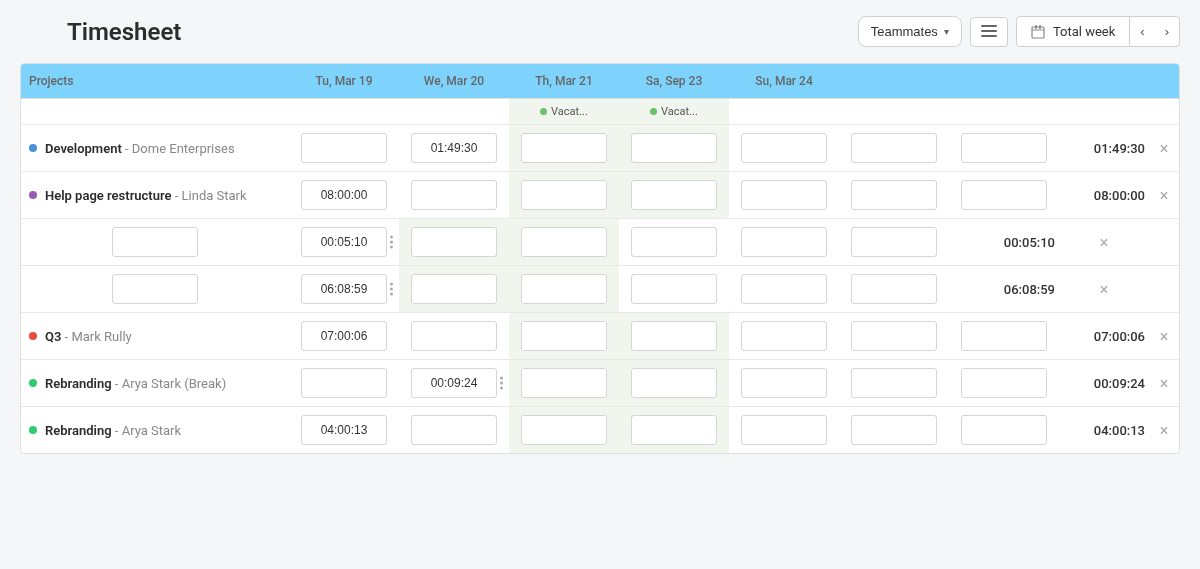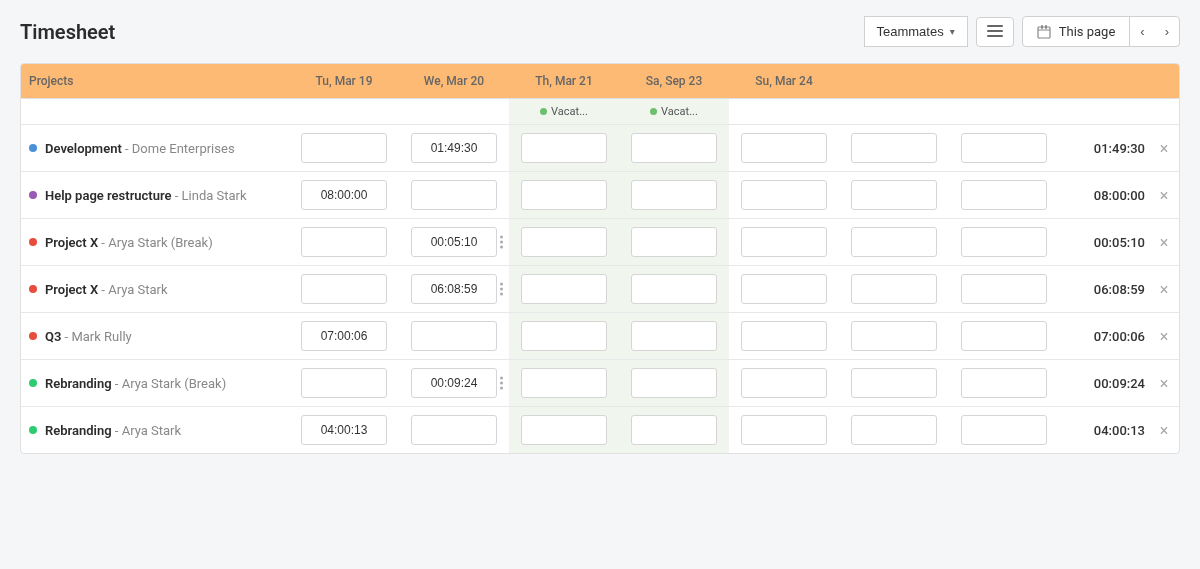--- a/index.html
+++ b/index.html
@@ -15,36 +15,37 @@
       background: #f5f6f7;
       padding: 16px 20px;
     }
     .header {
       display: flex;
       align-items: center;
       justify-content: space-between;
       margin-bottom: 16px;
     }
     .page-title {
-      font-size: 20px;
+      font-size: 24px;
       font-weight: 600;
       color: #2c2c2c;
+      margin-left: 47px;
     }
     .header-controls {
       display: flex;
       align-items: center;
       gap: 8px;
     }
     .teammates-btn {
       display: flex;
       align-items: center;
       gap: 6px;
       background: #fff;
       border: 1px solid #d0d0d0;
-      border-radius: 0;
+      border-radius: 8px;
       padding: 7px 12px;
       cursor: pointer;
       font-size: 13px;
       color: #333;
     }
     .teammates-btn .chevron {
       font-size: 10px;
       color: #666;
     }
     .list-icon-btn {
@@ -86,21 +87,21 @@
     .timesheet-table {
       background: #fff;
       border: 1px solid #e0e0e0;
       border-radius: 4px;
       overflow: hidden;
       width: 100%;
     }
     .table-header {
       display: grid;
       grid-template-columns: 1fr 110px 110px 110px 110px 110px 110px 110px 90px 30px;
-      background: #fdba74;
+      background: #7dd3fc;
       border-bottom: 1px solid #e0e0e0;
       padding: 0;
     }
     .th {
       padding: 10px 8px;
       font-size: 12px;
       font-weight: 500;
       color: #666;
       text-align: left;
     }
@@ -245,21 +246,21 @@
         </svg>
       </button>
       <div class="week-picker">
         <div class="week-picker-label">
           <svg width="14" height="14" viewBox="0 0 14 14" fill="none">
             <rect x="1" y="2" width="12" height="11" rx="1" stroke="#888" stroke-width="1.2" fill="none"></rect>
             <line x1="1" y1="5" x2="13" y2="5" stroke="#888" stroke-width="1.2"></line>
             <rect x="4" y="0" width="2" height="4" rx="1" fill="#888"></rect>
             <rect x="8" y="0" width="2" height="4" rx="1" fill="#888"></rect>
           </svg>
-          <span>This page</span>
+          <span>Total week</span>
         </div>
         <button class="week-nav-btn">
           <span>‹</span>
         </button>
         <button class="week-nav-btn">
           <span>›</span>
         </button>
       </div>
     </div>
   </div>
@@ -352,24 +353,20 @@
           <div class="time-cell">
             <input type="text" class="time-input" style="">
           </div>
           <div class="time-cell">
             <input type="text" class="time-input" style="">
           </div>
           <div class="total-cell">08:00:00</div>
           <div class="delete-cell">×</div>
         </div>
         <div class="data-row">
-          <div class="project-cell">
-    <span class="project-dot" style="background:#e74c3c"></span>
-    <span><span class="project-name">Project X</span><span class="project-user"> - Arya Stark (Break)</span></span>
-  </div>
           <div class="time-cell">
             <input type="text" class="time-input" style="">
           </div>
           <div class="time-cell">
             <input type="text" class="time-input has-value" value="00:05:10" style="">
             <div class="dots-icon">
               <span></span>
               <span></span>
               <span></span>
             </div>
@@ -386,24 +383,20 @@
           <div class="time-cell">
             <input type="text" class="time-input" style="">
           </div>
           <div class="time-cell">
             <input type="text" class="time-input" style="">
           </div>
           <div class="total-cell">00:05:10</div>
           <div class="delete-cell">×</div>
         </div>
         <div class="data-row">
-          <div class="project-cell">
-    <span class="project-dot" style="background:#e74c3c"></span>
-    <span><span class="project-name">Project X</span><span class="project-user"> - Arya Stark</span></span>
-  </div>
           <div class="time-cell">
             <input type="text" class="time-input" style="">
           </div>
           <div class="time-cell">
             <input type="text" class="time-input has-value" value="06:08:59" style="">
             <div class="dots-icon">
               <span></span>
               <span></span>
               <span></span>
             </div>

